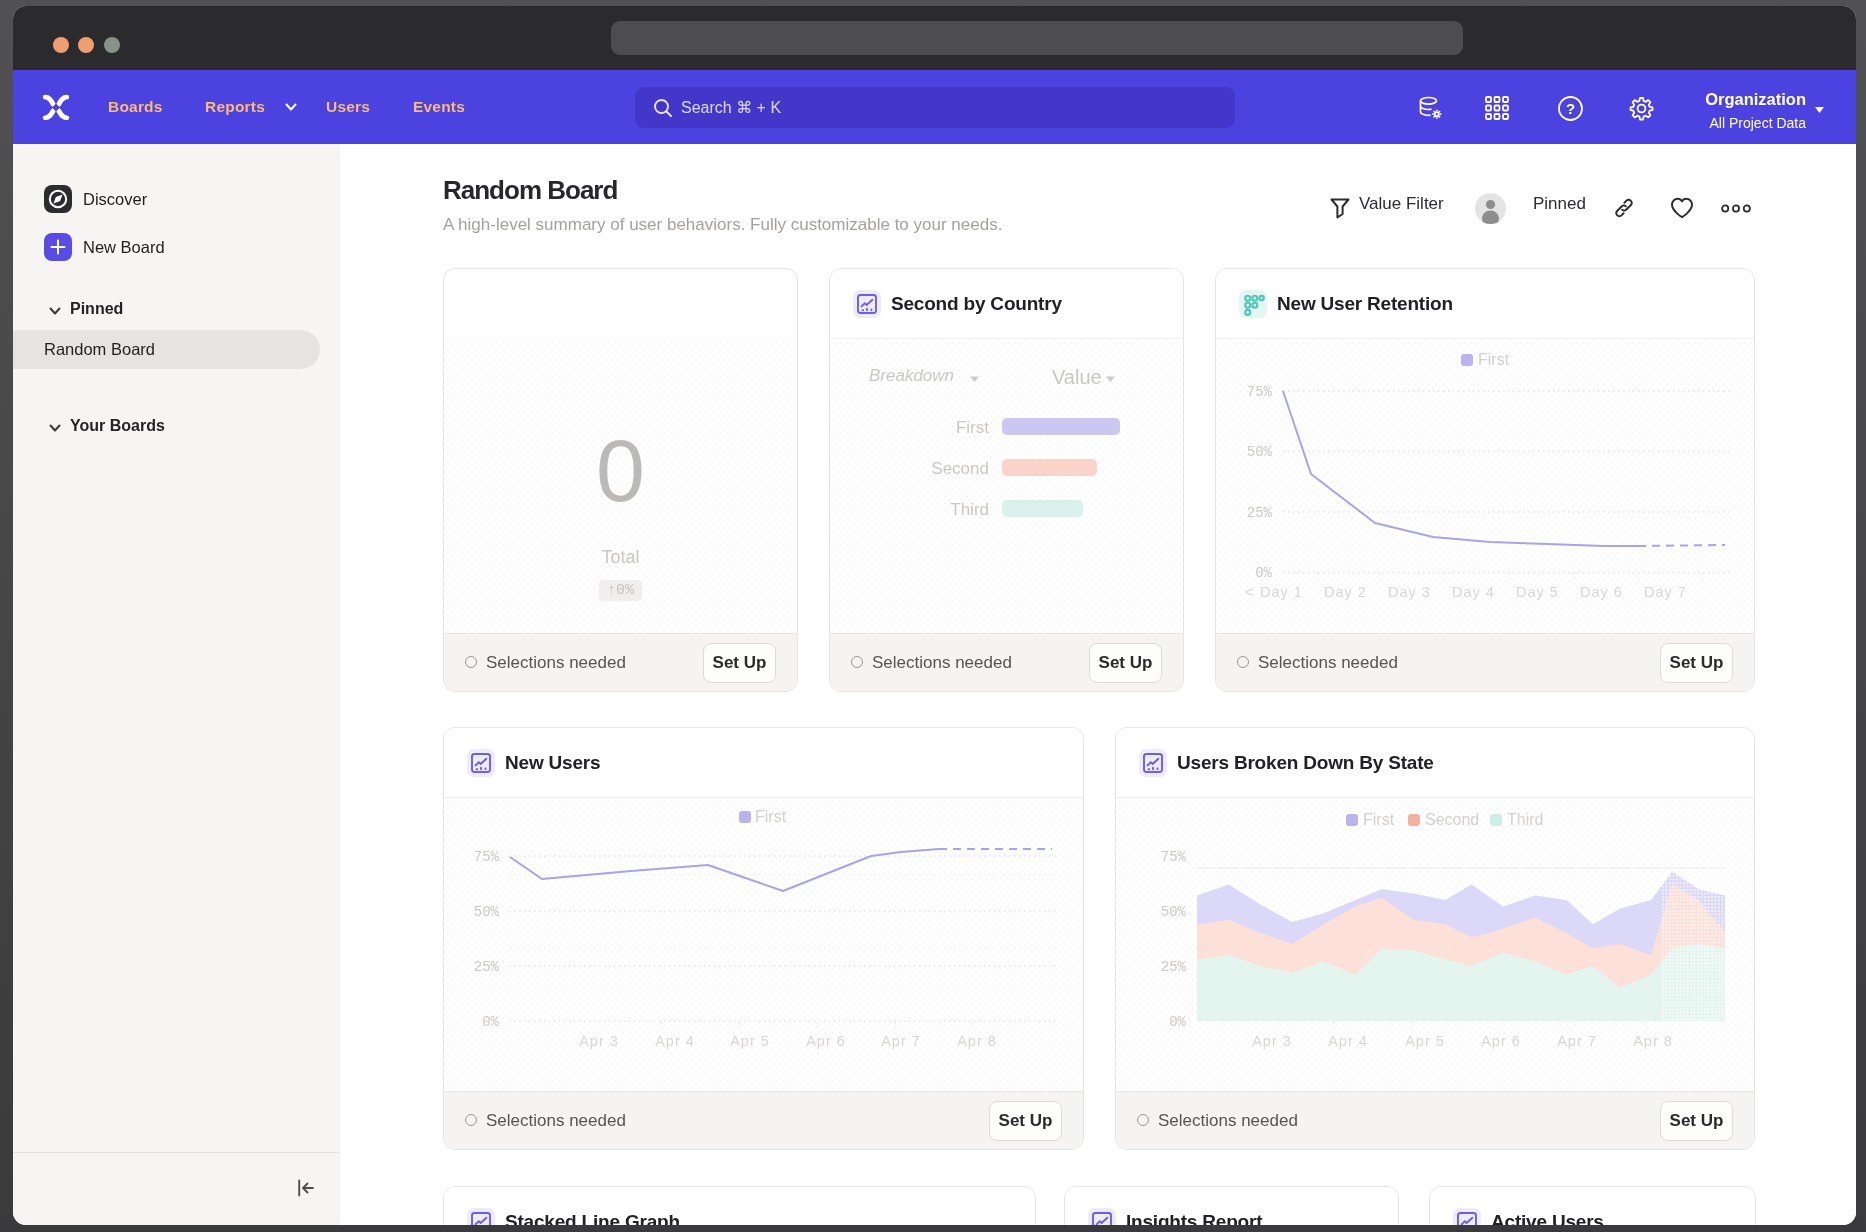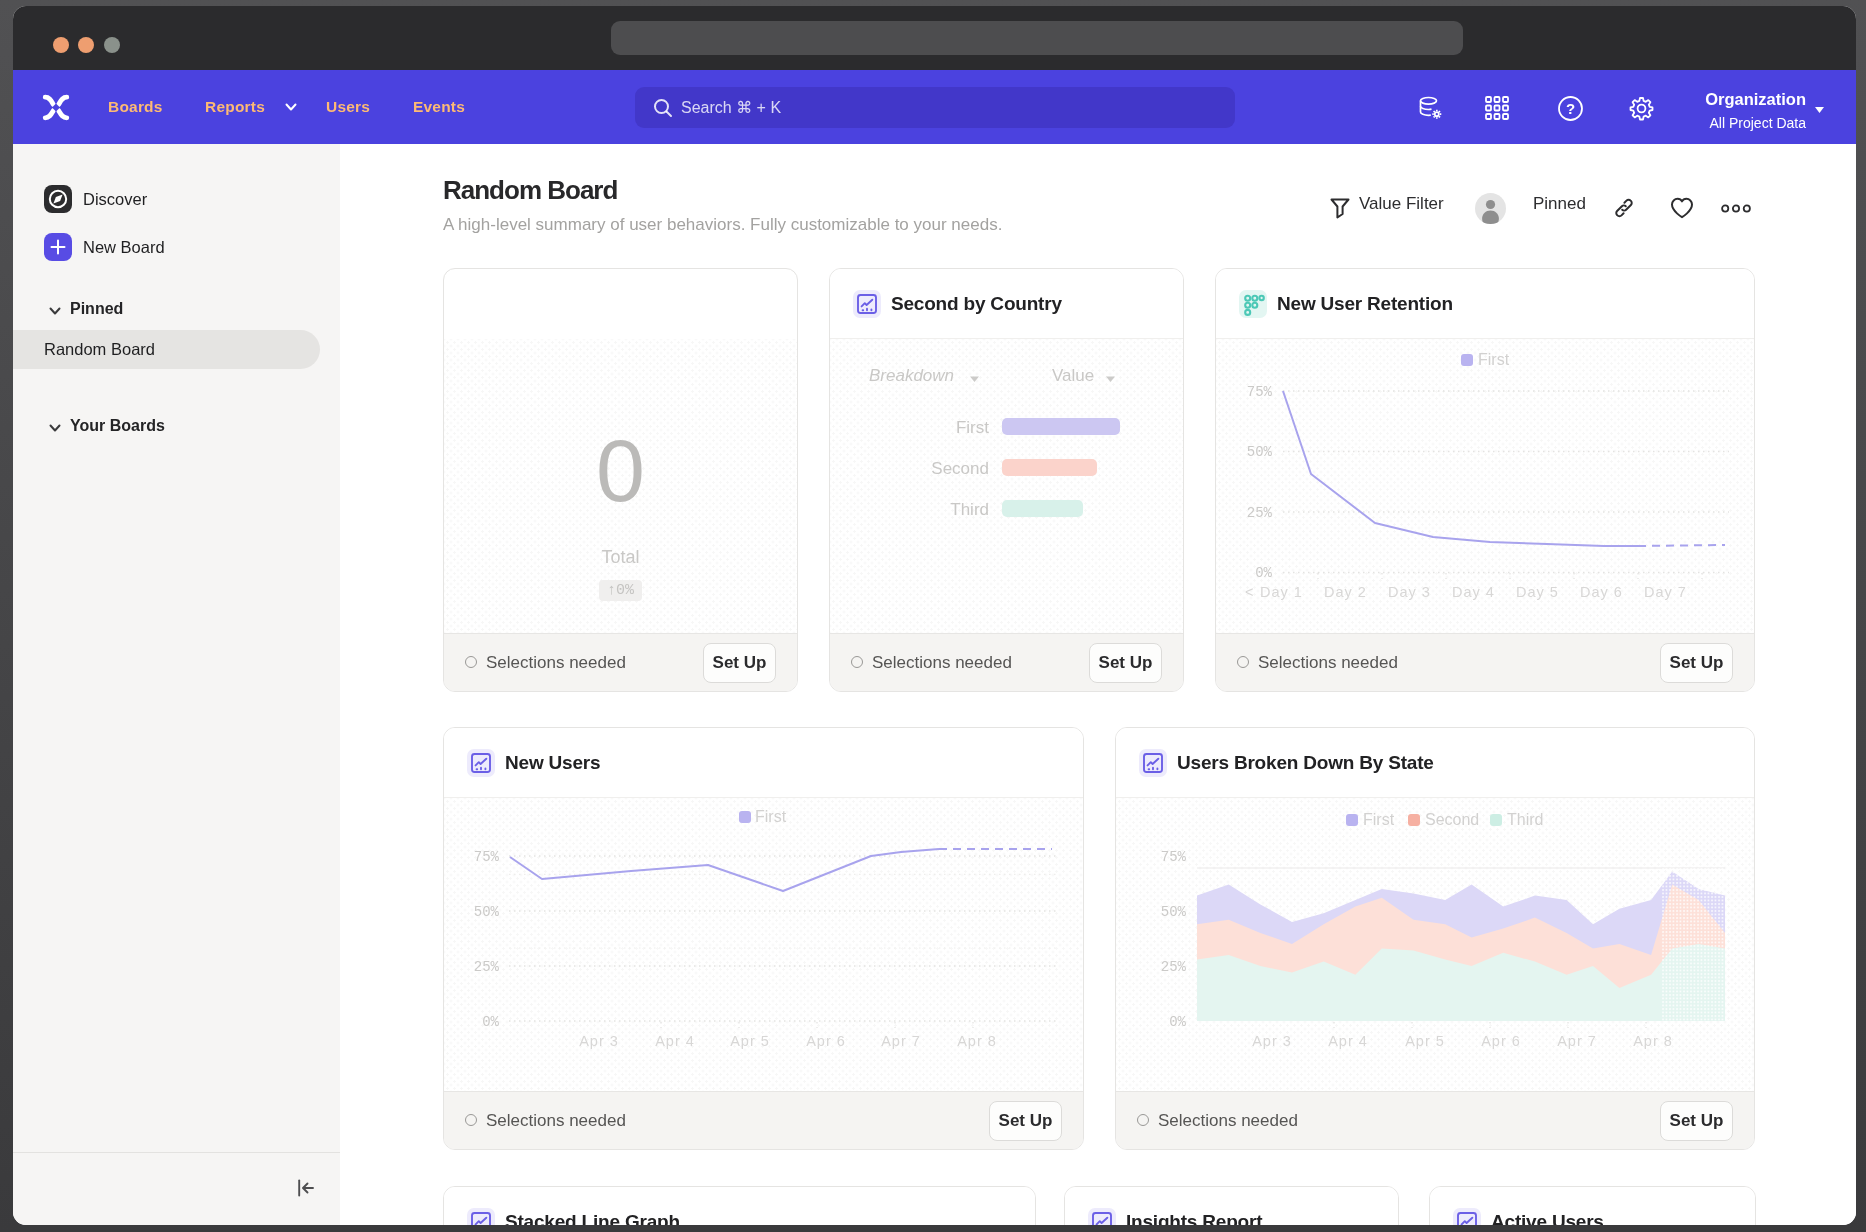--- a/index.html
+++ b/index.html
@@ -191,21 +191,21 @@
             <div class="setup">Set Up</div>
         </div>
       </div>
 
       <div class="card" style="left:489px; top:124px; width:355px; height:424px;">
         <div class="ccontent dotsfaint">
           <div style="position:absolute; left:39px; top:27px; font-size:17px; color:#c9c8c6;font-style:italic;">Breakdown</div>
           <svg style="position:absolute; left:138px; top:36px;" width="13" height="9" viewBox="0 0 13 9">
               <path d="M2,1.5 L6.5,7 L11,1.5 Z" fill="#cccbc9"></path>
             </svg>
-          <div style="position:absolute; left:222px; top:27px; font-size:17px; color:#c9c8c6;">Value</div>
+          <div style="position:absolute; left:222px; top:27px; font-size:20px; color:#c9c8c6;">Value</div>
           <svg style="position:absolute; left:274px; top:36px;" width="13" height="9" viewBox="0 0 13 9">
               <path d="M2,1.5 L6.5,7 L11,1.5 Z" fill="#cccbc9"></path>
             </svg>
           <div style="position:absolute; right:194px; top:79px; font-size:17px; color:#c9c8c6;">First</div>
           <div style="position:absolute; left:172px; top:79px; width:118px; height:17px; border-radius:5px; background:#ccc7f2;"></div>
           <div style="position:absolute; right:194px; top:120px; font-size:17px; color:#c9c8c6;">Second</div>
           <div style="position:absolute; left:172px; top:120px; width:95px; height:17px; border-radius:5px; background:#fbd3cb;"></div>
           <div style="position:absolute; right:194px; top:161px; font-size:17px; color:#c9c8c6;">Third</div>
           <div style="position:absolute; left:172px; top:161px; width:81px; height:17px; border-radius:5px; background:#d8f1ea;"></div>
         </div>

